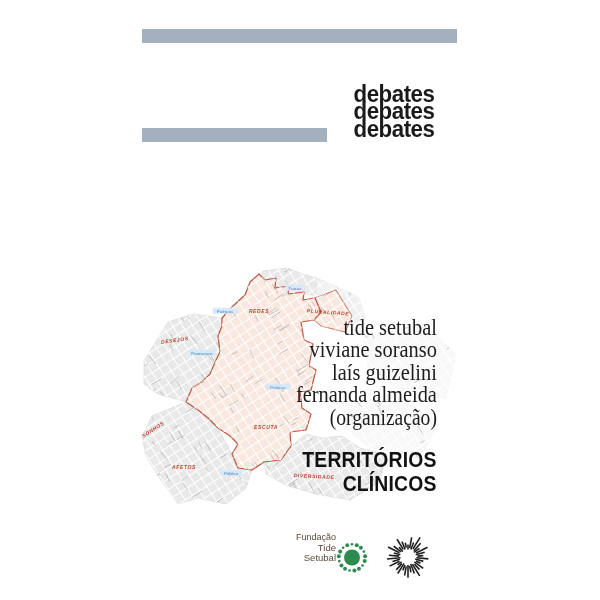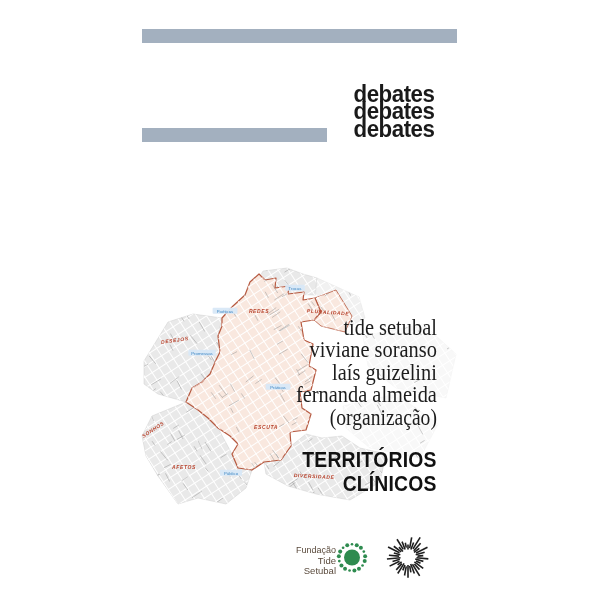--- a/index.html
+++ b/index.html
@@ -13,21 +13,21 @@
            letter-spacing:-0.5px;transform:scaleX(.97);transform-origin:100% 0;}
   .map-svg{position:absolute;left:138px;top:266px;}
   .authors{position:absolute;top:316px;right:163px;text-align:right;
            font-family:"Liberation Serif",serif;color:#1c1c1c;
            font-size:24px;line-height:22.4px;
            transform:scaleX(.85);transform-origin:100% 0;}
   .authors .org{font-size:23px;margin-top:1px;}
   .title{position:absolute;top:448px;right:163px;text-align:right;
          font-weight:bold;font-size:22px;line-height:23.5px;color:#111;
          letter-spacing:.2px;transform:scaleX(.88);transform-origin:100% 0;}
-  .fund-text{position:absolute;left:294px;top:545px;width:42px;text-align:right;
+  .fund-text{position:absolute;left:294px;top:532px;width:42px;text-align:right;
              color:#5a4a3c;font-size:9px;line-height:10.5px;}
   .fund-text .f-bold{font-weight:normal;font-size:9.5px;}
   .fund-mark{position:absolute;left:336px;top:539px;}
   .starburst{position:absolute;left:382px;top:531px;}
 </style>
 </head>
 <body>
 
 <div class="page">
 

